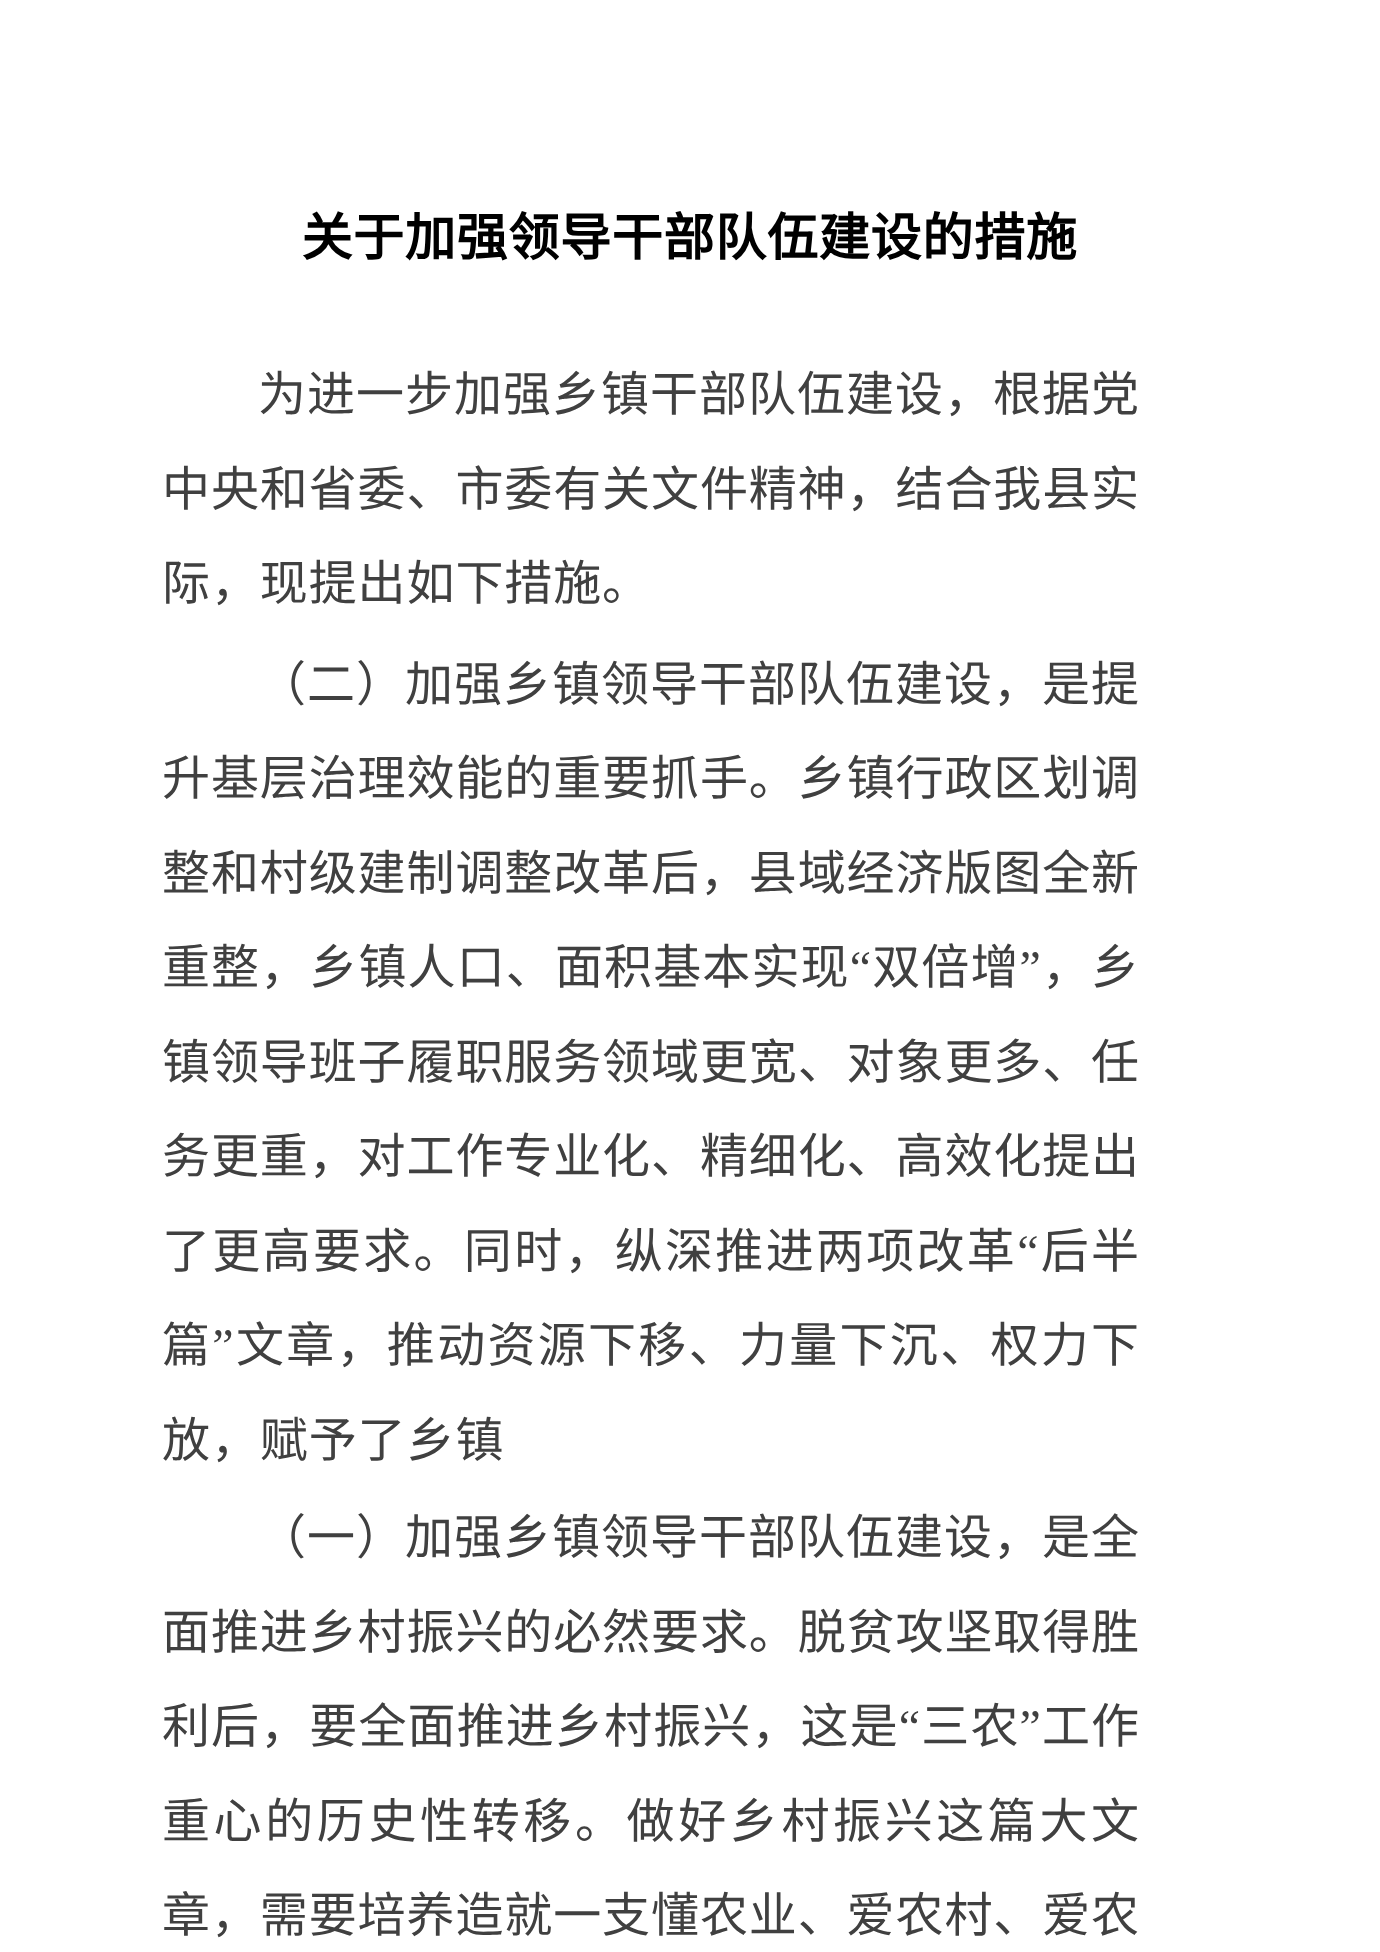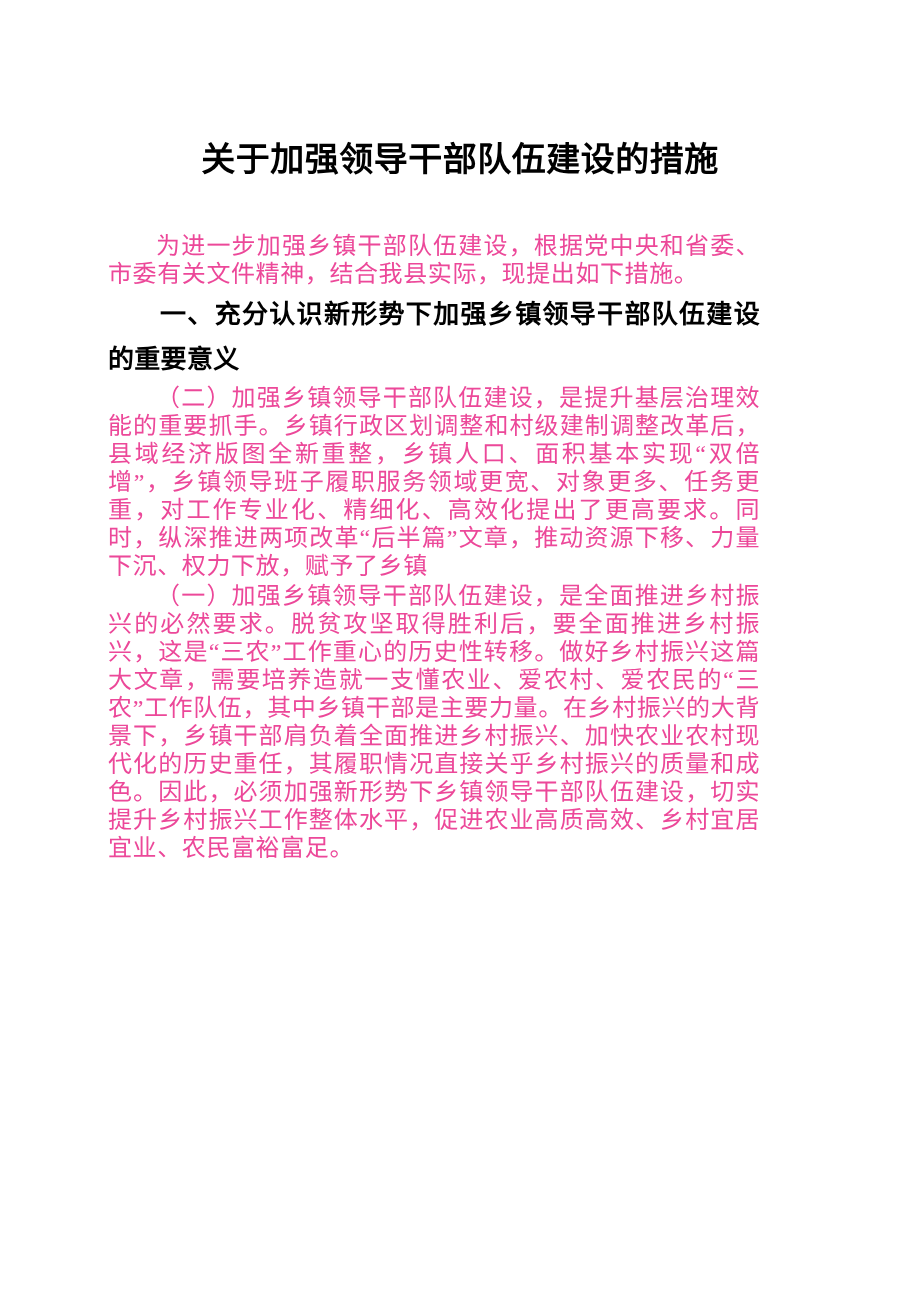--- a/index.html
+++ b/index.html
@@ -39,23 +39,23 @@
     position: absolute;
     left: 108px;
     top: 232px;
     width: 652px;
   }
 
   
   .para {
     margin: 0;
     font-family: "Liberation Serif", "DejaVu Serif", serif;
-    font-size: 24px;
-    line-height: 28px;
-    color: #ec4899;
+    font-size: 32px;
+    line-height: 63px;
+    color: #404040;
     text-align: justify;
     text-justify: inter-character;
     text-indent: 2em;
     letter-spacing: 0.6px;
     word-break: break-all;
   }
 
   
   .heading {
     margin: 0;
@@ -80,21 +80,20 @@
 <body>
 
 <div class="page">
 
   <h1 class="doc-title">关于加强领导干部队伍建设的措施</h1>
 
   <div class="body-col">
 
     <p class="para gap-lead">为进一步加强乡镇干部队伍建设，根据党中央和省委、市委有关文件精神，结合我县实际，现提出如下措施。</p>
 
-    <h2 class="heading gap-after-heading">一、充分认识新形势下加强乡镇领导干部队伍建设的重要意义</h2>
 
     <p class="para gap-para">（二）加强乡镇领导干部队伍建设，是提升基层治理效能的重要抓手。乡镇行政区划调整和村级建制调整改革后，县域经济版图全新重整，乡镇人口、面积基本实现“双倍增”，乡镇领导班子履职服务领域更宽、对象更多、任务更重，对工作专业化、精细化、高效化提出了更高要求。同时，纵深推进两项改革“后半篇”文章，推动资源下移、力量下沉、权力下放，赋予了乡镇</p>
 
     <p class="para gap-para">（一）加强乡镇领导干部队伍建设，是全面推进乡村振兴的必然要求。脱贫攻坚取得胜利后，要全面推进乡村振兴，这是“三农”工作重心的历史性转移。做好乡村振兴这篇大文章，需要培养造就一支懂农业、爱农村、爱农民的“三农”工作队伍，其中乡镇干部是主要力量。在乡村振兴的大背景下，乡镇干部肩负着全面推进乡村振兴、加快农业农村现代化的历史重任，其履职情况直接关乎乡村振兴的质量和成色。因此，必须加强新形势下乡镇领导干部队伍建设，切实提升乡村振兴工作整体水平，促进农业高质高效、乡村宜居宜业、农民富裕富足。</p>
 
   </div>
 
 </div>
 
 </body></html>

